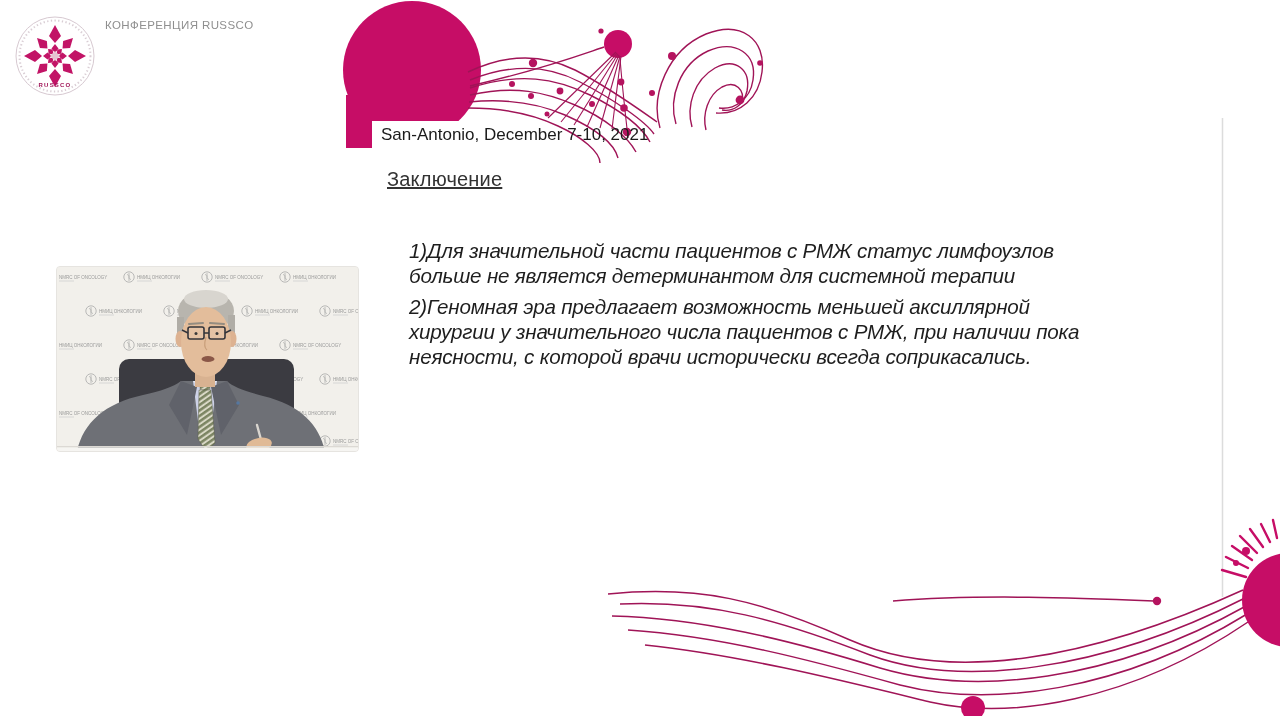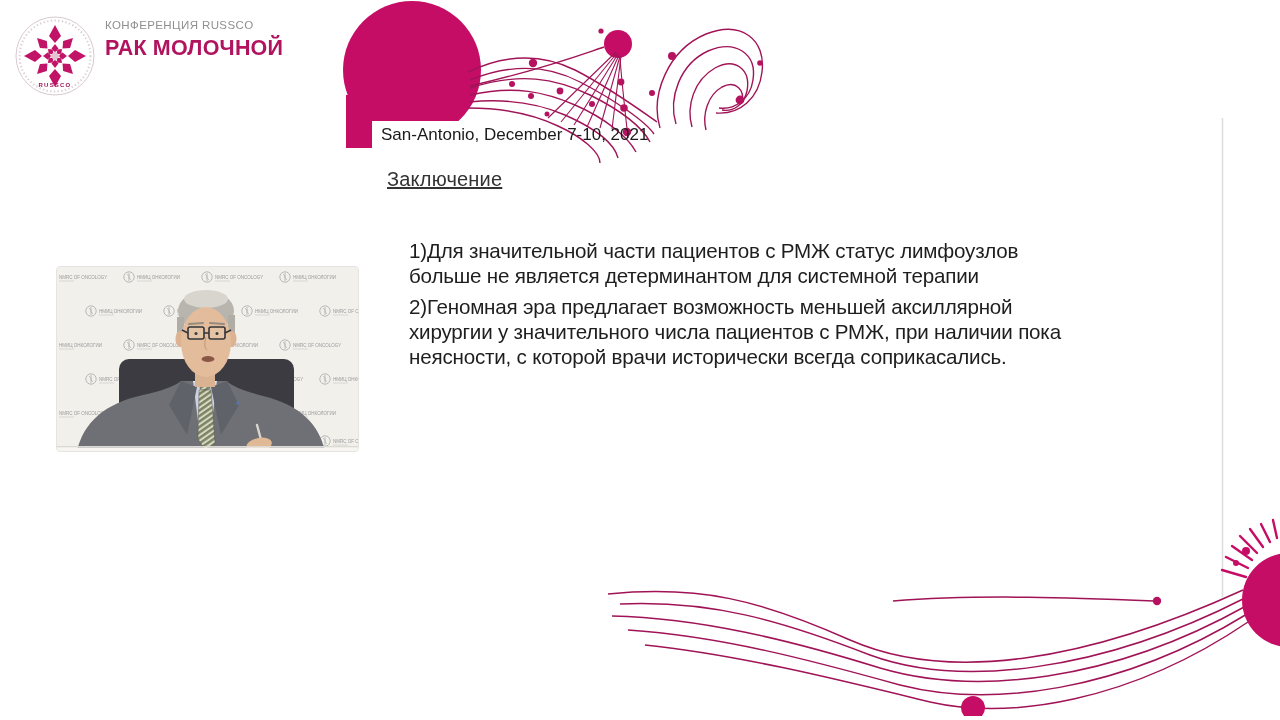--- a/index.html
+++ b/index.html
@@ -10,21 +10,21 @@
   .abs{position:absolute;}
   .deco-svg{left:0;top:0;width:1280px;height:720px;pointer-events:none;}
   
   .brand{left:13px;top:14px;display:flex;align-items:flex-start;}
   .brand-text{margin-left:8px;padding-top:5px;}
   .conf-label{font-size:11.5px;letter-spacing:.4px;color:#8f8f8f;font-weight:400;}
   .conf-title{margin-top:5px;font-size:21.5px;line-height:25px;font-weight:700;color:#b1135f;letter-spacing:.2px;}
   
   .date-loc{left:381px;top:125px;font-size:17px;color:#1b1b1b;text-align:center;}
   .slide-title{left:387px;top:168px;font-size:20px;color:#333333;letter-spacing:.2px;text-decoration:underline;}
-  .points{left:409px;top:238px;width:800px;color:#1e1e1e;}
+  .points{left:409px;top:238px;width:800px;color:#1e1e1e;font-style:italic;}
   .points p{margin:0 0 6px 0;font-size:20.6px;line-height:25px;white-space:pre-line;letter-spacing:-0.2px;}
   
   .video{left:56px;top:266px;width:301px;height:184px;border-radius:4px;overflow:hidden;
          background:#f2f0ec;border:1px solid #e6e4e0;box-sizing:content-box;}
   .video svg{display:block;}
   svg text{font-family:"Liberation Sans",sans-serif;}
 </style>
 </head>
 <body>
 
@@ -159,21 +159,20 @@
             </g>
           </g>
         </g>
         <path d="M42,37 L47,42 L42,47 L37,42 Z" fill="#e6c3d2"></path>
       </g>
       <text x="42" y="73" text-anchor="middle" font-size="6" font-weight="bold" letter-spacing="1.2" fill="#a01457">RUSSCO</text>
     </svg>
     <div class="brand-text">
       <div class="conf-label">КОНФЕРЕНЦИЯ RUSSCO</div>
       <div class="conf-title">
-        <div>РАК МОЛОЧНОЙ</div>
       </div>
     </div>
   </div>
 
   <div class="abs date-loc">San-Antonio, December 7-10, 2021</div>
   <div class="abs slide-title">Заключение</div>
 
   <div class="abs points">
     <p>1)Для значительной части пациентов с РМЖ статус лимфоузлов
 больше не является детерминантом для системной терапии</p>

